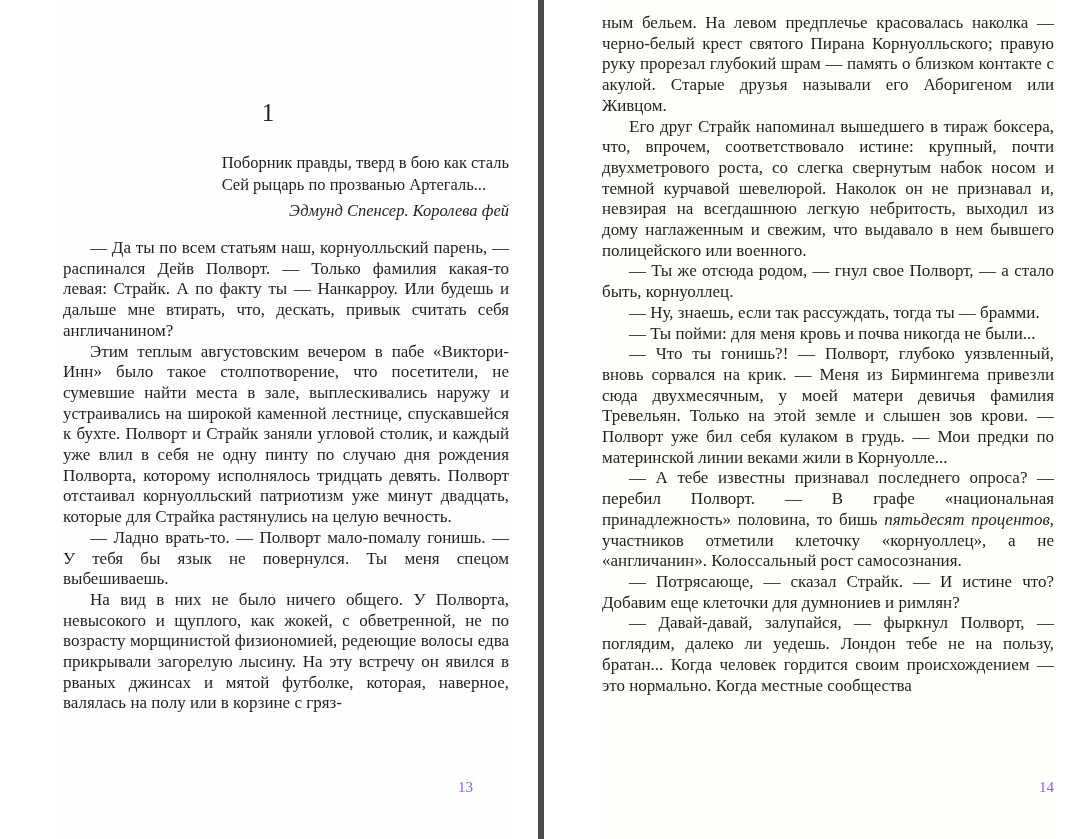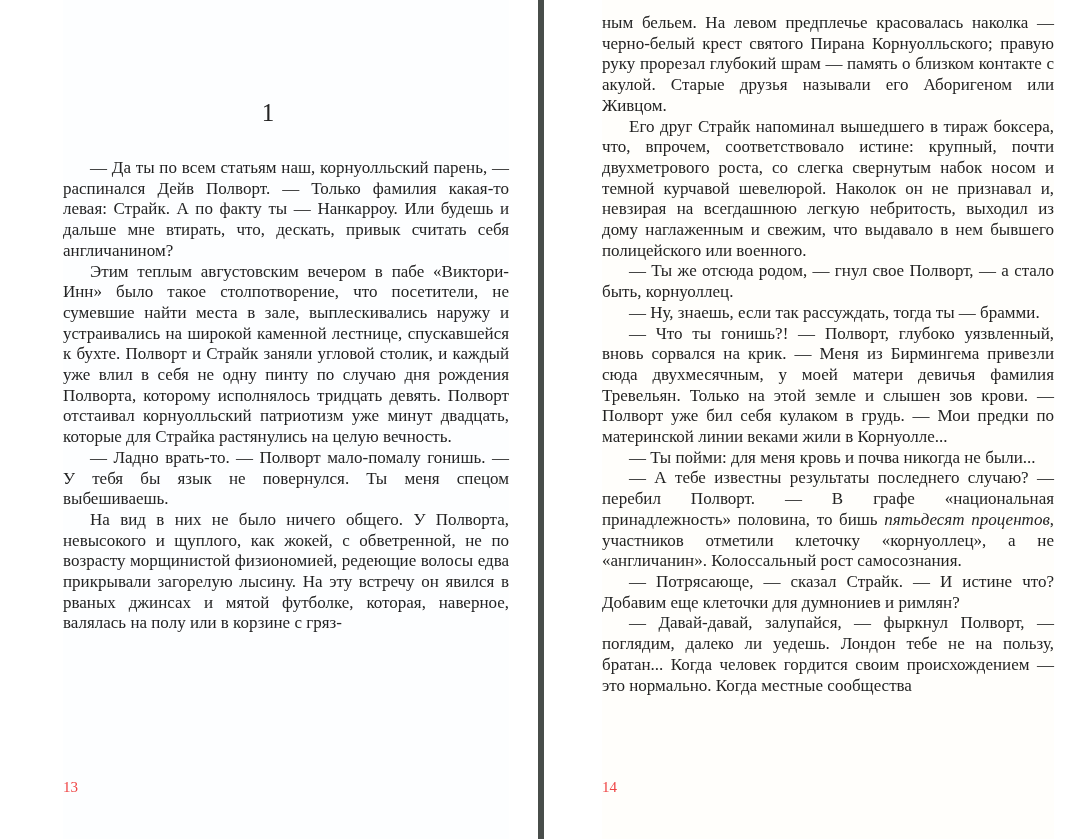--- a/index.html
+++ b/index.html
@@ -37,72 +37,79 @@
     font-size: 16.5px;
     line-height: 21.5px;
   }
   .epigraph-attribution {
     margin-top: 5px;
     text-align: right;
     font-style: italic;
     font-size: 16.5px;
     line-height: 21px;
   }
-  .body { margin-top: 30px; }
+  .body { margin-top: 17px; }
   .body-right { margin-top: 13px; }
   .body p {
     margin: 0;
     font-size: 17px;
     line-height: 20.7px;
     text-align: justify;
     text-indent: 27px;
   }
   .body p.no-indent { text-indent: 0; }
   .page-number {
     position: absolute;
     top: 779px;
     left: 0;
     width: 100%;
-    text-align: left;
+    text-align: right;
     font-size: 15px;
-    color: #ef4444;
+    color: #8b5cf6;
   }
   .page-left .page-number { width: calc(100% - 36px); }
   em { font-style: italic; margin-top: 19px; }
 </style>
 </head>
 <body>
 
 <div class="spread">
 
   <div class="page page-left">
     <div class="chapter-number">1</div>
 
+    <div class="epigraph">
+      <div class="epigraph-lines">
+        <div>Поборник правды, тверд в бою как сталь</div>
+        <div>Сей рыцарь по прозванью Артегаль...</div>
+      </div>
+      <div class="epigraph-attribution">Эдмунд Спенсер. Королева фей</div>
+    </div>
 
     <div class="body">
       <p>— Да ты по всем статьям наш, корнуолльский парень, — распинался Дейв Полворт. — Только фамилия какая-то левая: Страйк. А по факту ты — Нанкарроу. Или будешь и дальше мне втирать, что, дескать, привык считать себя англичанином?</p>
       <p>Этим теплым августовским вечером в пабе «Виктори-Инн» было такое столпотворение, что посетители, не сумевшие найти места в зале, выплескивались наружу и устраивались на широкой каменной лестнице, спускавшейся к бухте. Полворт и Страйк заняли угловой столик, и каждый уже влил в себя не одну пинту по случаю дня рождения Полворта, которому исполнялось тридцать девять. Полворт отстаивал корнуолльский патриотизм уже минут двадцать, которые для Страйка растянулись на целую вечность.</p>
       <p>— Ладно врать-то. — Полворт мало-помалу гонишь. — У тебя бы язык не повернулся. Ты меня спецом выбешиваешь.</p>
       <p>На вид в них не было ничего общего. У Полворта, невысокого и щуплого, как жокей, с обветренной, не по возрасту морщинистой физиономией, редеющие волосы едва прикрывали загорелую лысину. На эту встречу он явился в рваных джинсах и мятой футболке, которая, наверное, валялась на полу или в корзине с гряз-</p>
     </div>
 
     <div class="page-number">13</div>
   </div>
 
   <div class="divider" style="background:#484d4a"></div>
 
   <div class="page page-right">
     <div class="body body-right">
       <p class="no-indent">ным бельем. На левом предплечье красовалась наколка — черно-белый крест святого Пирана Корнуолльского; правую руку прорезал глубокий шрам — память о близком контакте с акулой. Старые друзья называли его Аборигеном или Живцом.</p>
       <p>Его друг Страйк напоминал вышедшего в тираж боксера, что, впрочем, соответствовало истине: крупный, почти двухметрового роста, со слегка свернутым набок носом и темной курчавой шевелюрой. Наколок он не признавал и, невзирая на всегдашнюю легкую небритость, выходил из дому наглаженным и свежим, что выдавало в нем бывшего полицейского или военного.</p>
       <p>— Ты же отсюда родом, — гнул свое Полворт, — а стало быть, корнуоллец.</p>
       <p>— Ну, знаешь, если так рассуждать, тогда ты — брамми.</p>
+      <p>— Ты пойми: для меня кровь и почва никогда не были...</p>
       <p>— Что ты гонишь?! — Полворт, глубоко уязвленный, вновь сорвался на крик. — Меня из Бирмингема привезли сюда двухмесячным, у моей матери девичья фамилия Тревельян. Только на этой земле и слышен зов крови. — Полворт уже бил себя кулаком в грудь. — Мои предки по материнской линии веками жили в Корнуолле...</p>
-      <p>— Ты пойми: для меня кровь и почва никогда не были...</p>
-      <p><span>— А тебе известны результаты последнего случаю? — перебил Полворт. — В графе «национальная принадлежность» половина, то бишь </span><em>пятьдесят процентов</em><span>, участников отметили клеточку «корнуоллец», а не «англичанин». Колоссальный рост самосознания.</span></p>
+      <p><span>— А тебе известны признавал последнего опроса? — перебил Полворт. — В графе «национальная принадлежность» половина, то бишь </span><em>пятьдесят процентов</em><span>, участников отметили клеточку «корнуоллец», а не «англичанин». Колоссальный рост самосознания.</span></p>
       <p>— Потрясающе, — сказал Страйк. — И истине что? Добавим еще клеточки для думнониев и римлян?</p>
       <p>— Давай-давай, залупайся, — фыркнул Полворт, — поглядим, далеко ли уедешь. Лондон тебе не на пользу, братан... Когда человек гордится своим происхождением — это нормально. Когда местные сообщества</p>
     </div>
 
     <div class="page-number">14</div>
   </div>
 
 </div>
 
 </body></html>

